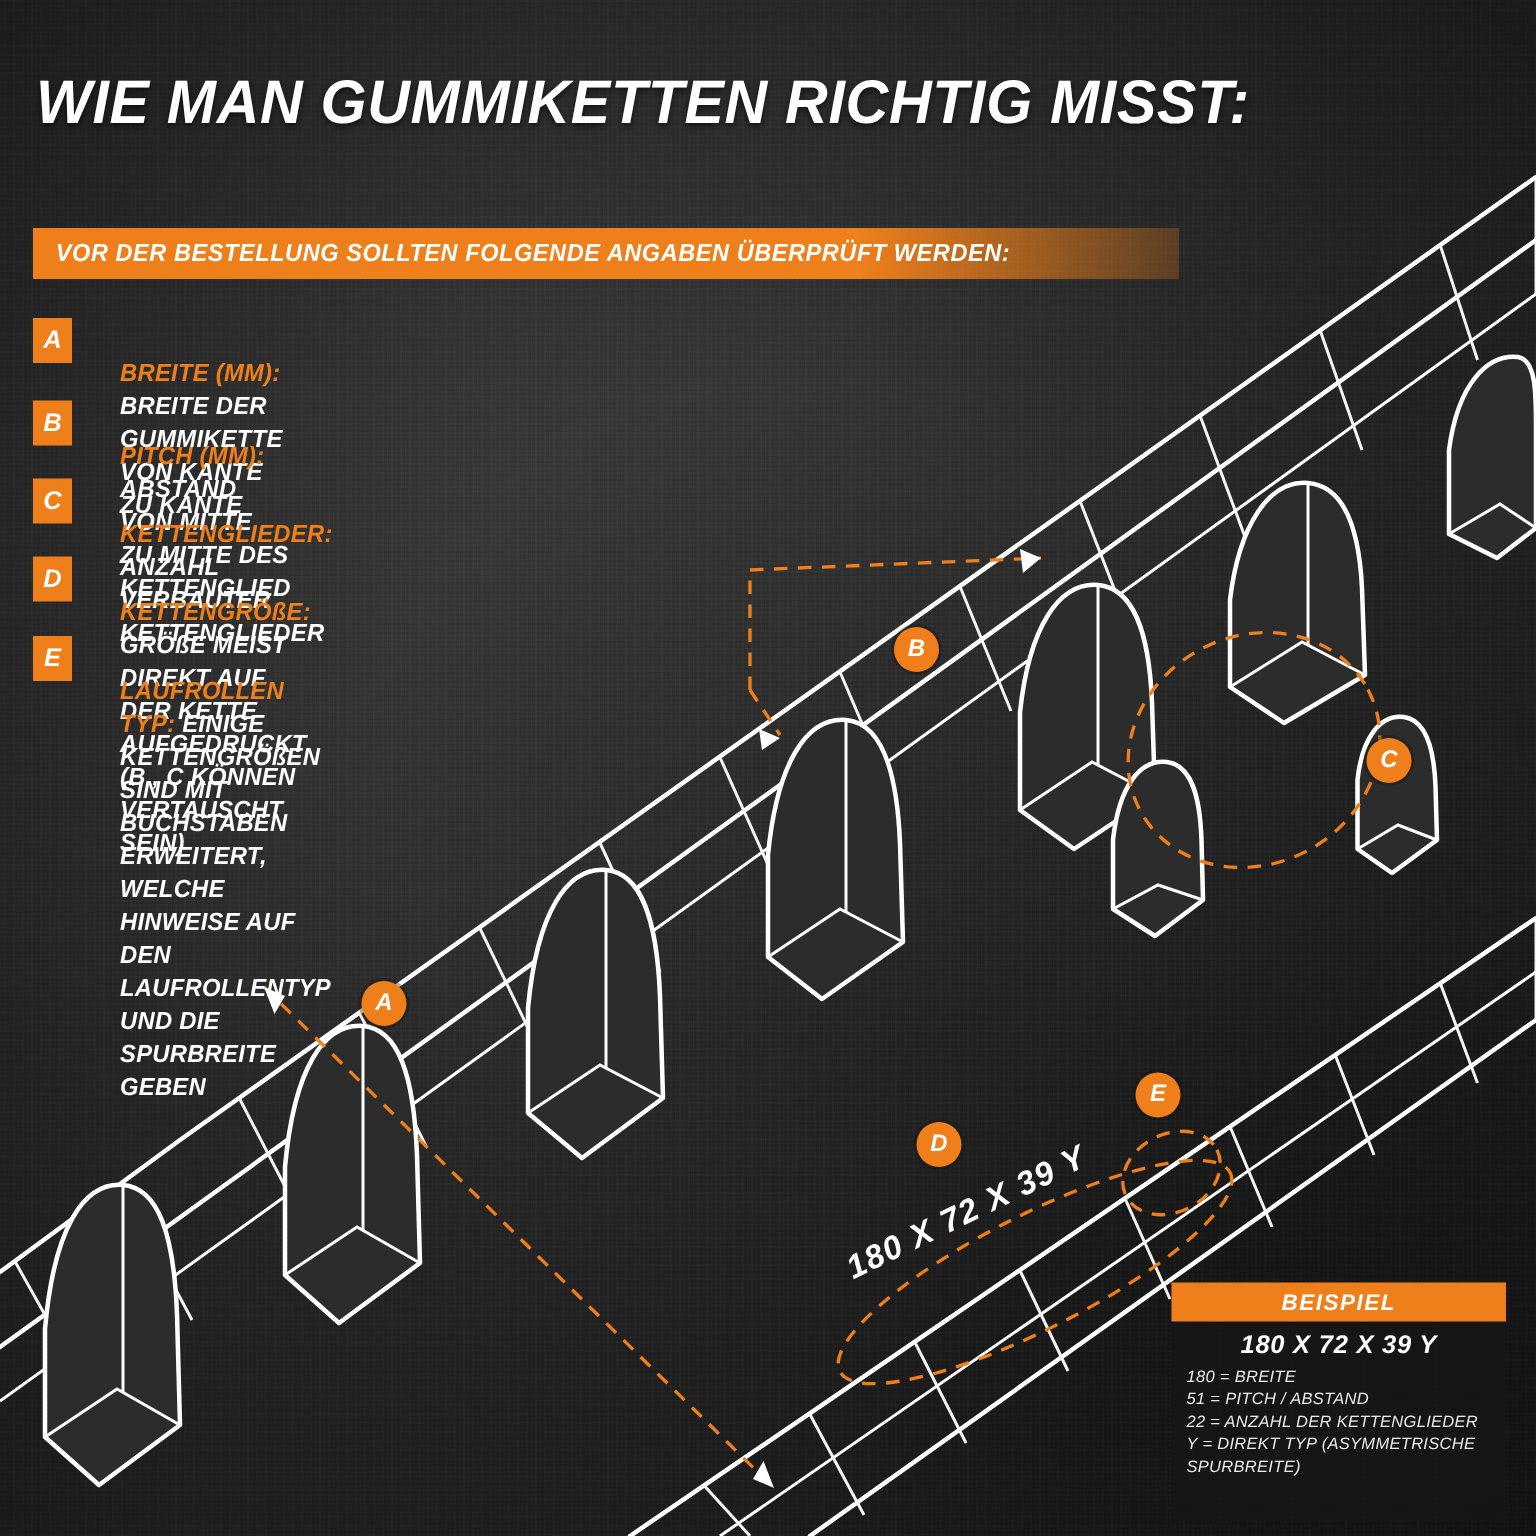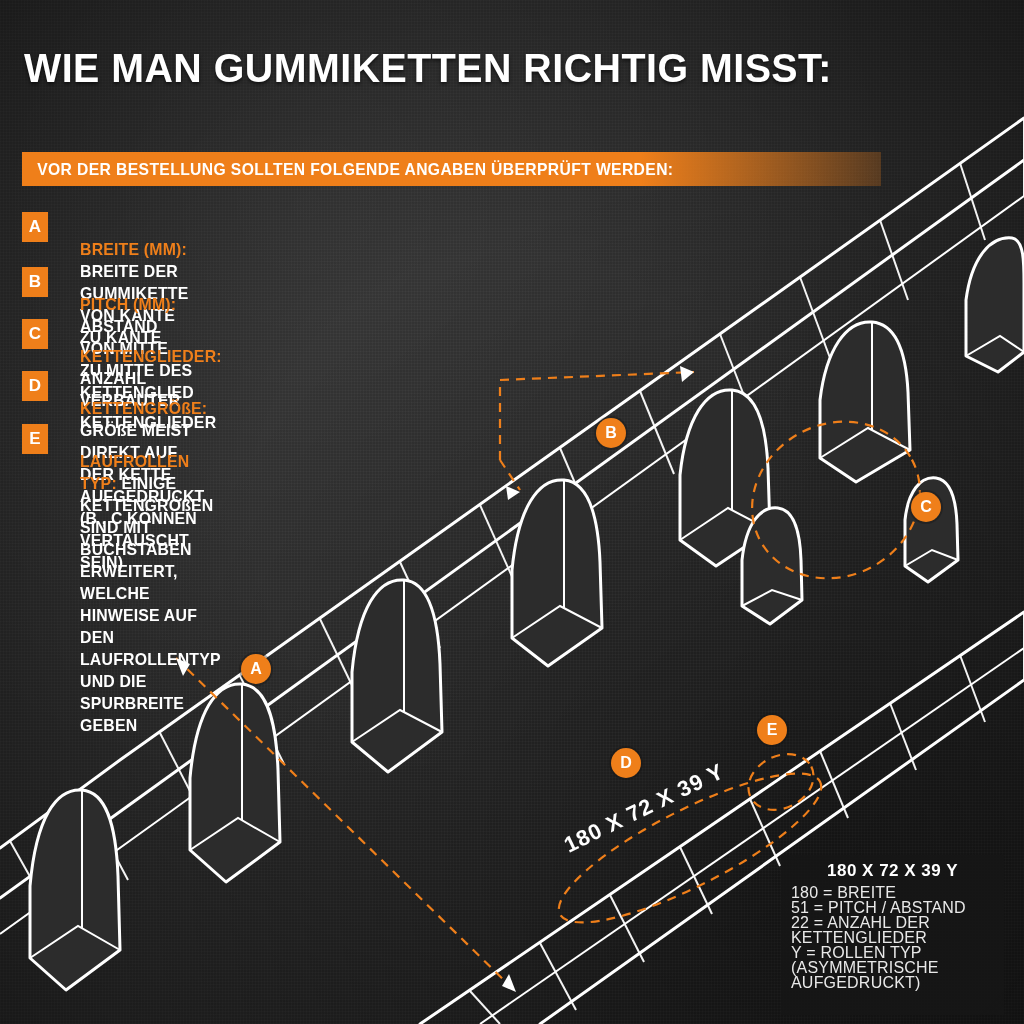--- a/index.html
+++ b/index.html
@@ -23,37 +23,37 @@
     z-index:0;
   }
   #bg-vignette{
     position:absolute;inset:0;
     background:radial-gradient(ellipse at center, rgba(0,0,0,0) 35%, rgba(0,0,0,.45) 100%);
     z-index:1;pointer-events:none;
   }
   
   #track-art{position:absolute;inset:0;z-index:2;}
   
-  #content{position:absolute;inset:0;z-index:3;}
+  #content{position:absolute;inset:0;z-index:3;font-style:italic;}
 
   #main-title{
     position:absolute;left:24px;top:48px;
     font-size:41px;line-height:1;
     font-weight:bold;
     letter-spacing:.5px;
     font-stretch:condensed;
     transform:scaleX(.96);
     transform-origin:left center;
     color:#ffffff;
     text-shadow:0 2px 4px rgba(0,0,0,.6);
   }
 
   #subtitle-bar{
     position:absolute;left:22px;top:152px;
-    width:859px;height:34px;
+    width:764px;height:34px;
     background:linear-gradient(90deg,#ef7f1a 0%, #ef7f1a 72%, rgba(239,127,26,.25) 100%);
     display:flex;align-items:center;
   }
   #subtitle-bar .sub-txt{
     padding-left:16px;
     font-size:16.5px;letter-spacing:.4px;
     color:#fff;font-weight:bold;
     transform:scaleX(.95);transform-origin:left center;
   }
 
@@ -86,21 +86,21 @@
   #example-header{
     height:26px;background:#ef7f1a;
     display:flex;align-items:center;justify-content:center;
     font-weight:bold;font-size:15px;letter-spacing:1px;color:#fff;
   }
   #example-code{
     text-align:center;font-weight:bold;font-size:17px;
     color:#fff;padding:6px 0 4px 0;letter-spacing:.5px;
   }
   .ex-line{
-    font-size:16px;line-height:15px;color:#e9e9e9;
+    font-size:11px;line-height:15px;color:#e9e9e9;
     padding-left:10px;letter-spacing:.2px;
   }
 
   
   .marker{
     position:absolute;width:30px;height:30px;border-radius:50%;
     background:#ef7f1a;color:#fff;font-weight:bold;font-size:16px;
     display:flex;align-items:center;justify-content:center;
     box-shadow:0 0 0 2px rgba(20,20,20,.35);
   }
@@ -269,23 +269,24 @@
 
   <div class="marker" style="left:241px;top:654px;">A</div>
   <div class="marker" style="left:596px;top:418px;">B</div>
   <div class="marker" style="left:911px;top:492px;">C</div>
   <div class="marker" style="left:611px;top:748px;">D</div>
   <div class="marker" style="left:757px;top:715px;">E</div>
 
   <div id="track-code">180 X 72 X 39 Y</div>
 
   <div id="example-box">
+    <div id="example-header">BEISPIEL</div>
     <div id="example-code">180 X 72 X 39 Y</div>
     <div class="ex-line">180 = BREITE</div>
     <div class="ex-line">51 = PITCH / ABSTAND</div>
     <div class="ex-line">22 = ANZAHL DER KETTENGLIEDER</div>
-    <div class="ex-line">Y = ROLLEN TYP (ASYMMETRISCHE</div>
-    <div class="ex-line">AUFGEDRUCKT)</div>
+    <div class="ex-line">Y = DIREKT TYP (ASYMMETRISCHE</div>
+    <div class="ex-line">SPURBREITE)</div>
   </div>
 
 </div>
 
 <div id="bg-vignette"></div>
 
 </body></html>

